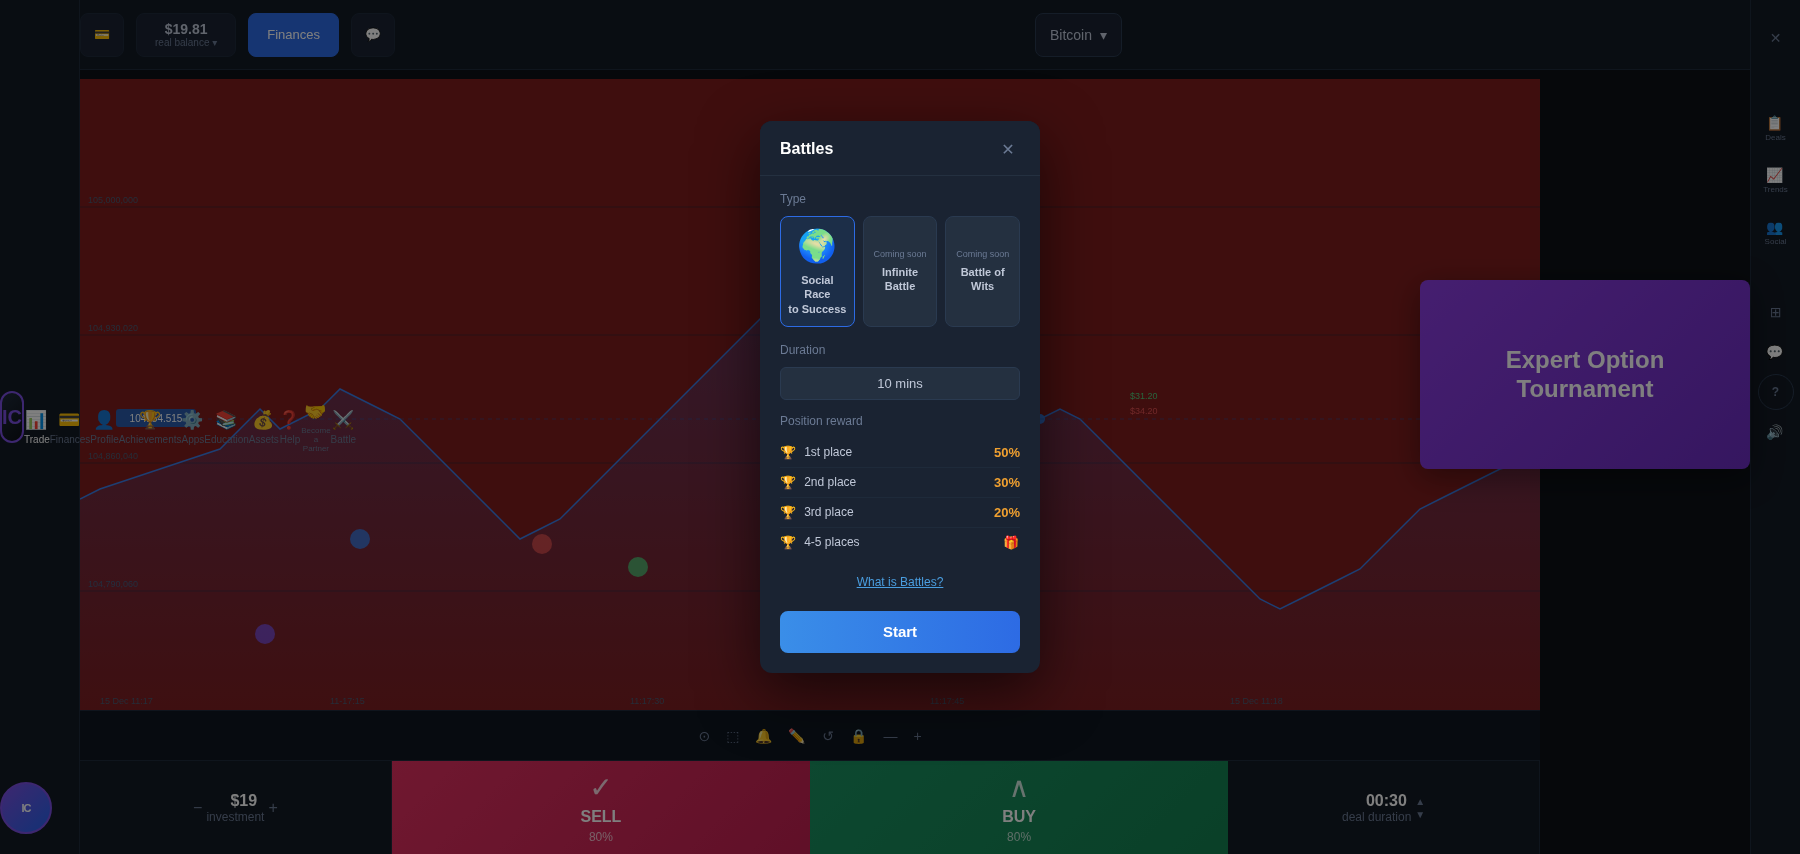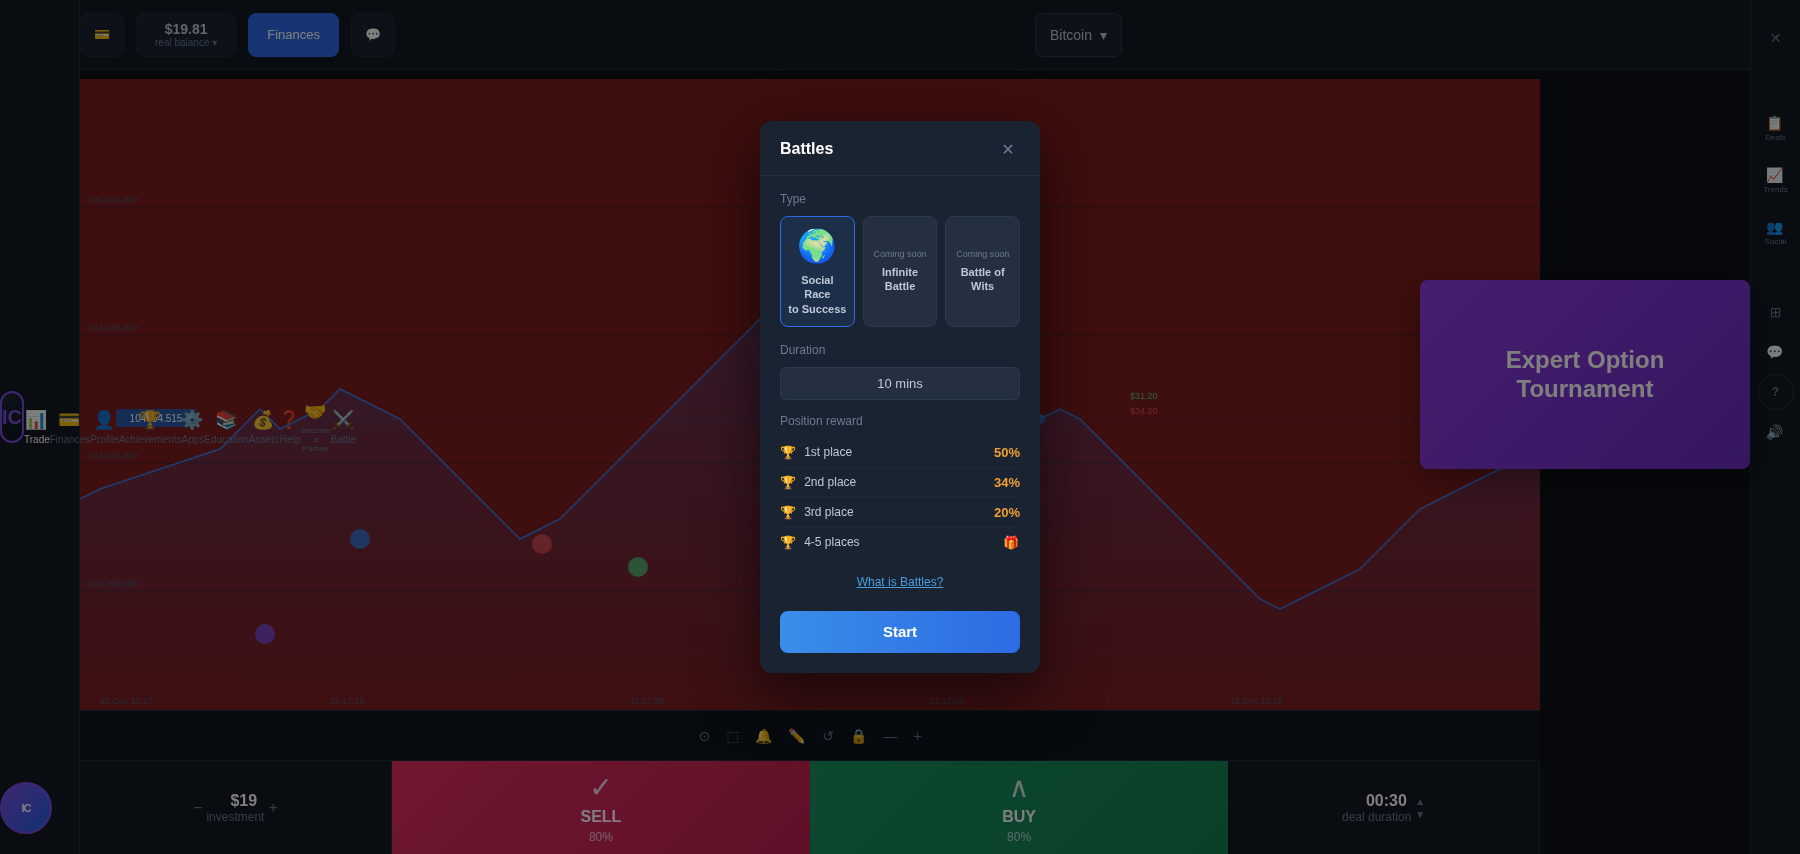--- a/index.html
+++ b/index.html
@@ -576,21 +576,21 @@
             <span class="reward-trophy">🏆</span>
             <span>1st place</span>
           </div>
           <span class="reward-pct">50%</span>
         </div>
         <div class="reward-row">
           <div class="reward-left">
             <span class="reward-trophy">🏆</span>
             <span>2nd place</span>
           </div>
-          <span class="reward-pct">34%</span>
+          <span class="reward-pct">30%</span>
         </div>
         <div class="reward-row">
           <div class="reward-left">
             <span class="reward-trophy">🏆</span>
             <span>3rd place</span>
           </div>
           <span class="reward-pct">20%</span>
         </div>
         <div class="reward-row">
           <div class="reward-left">

